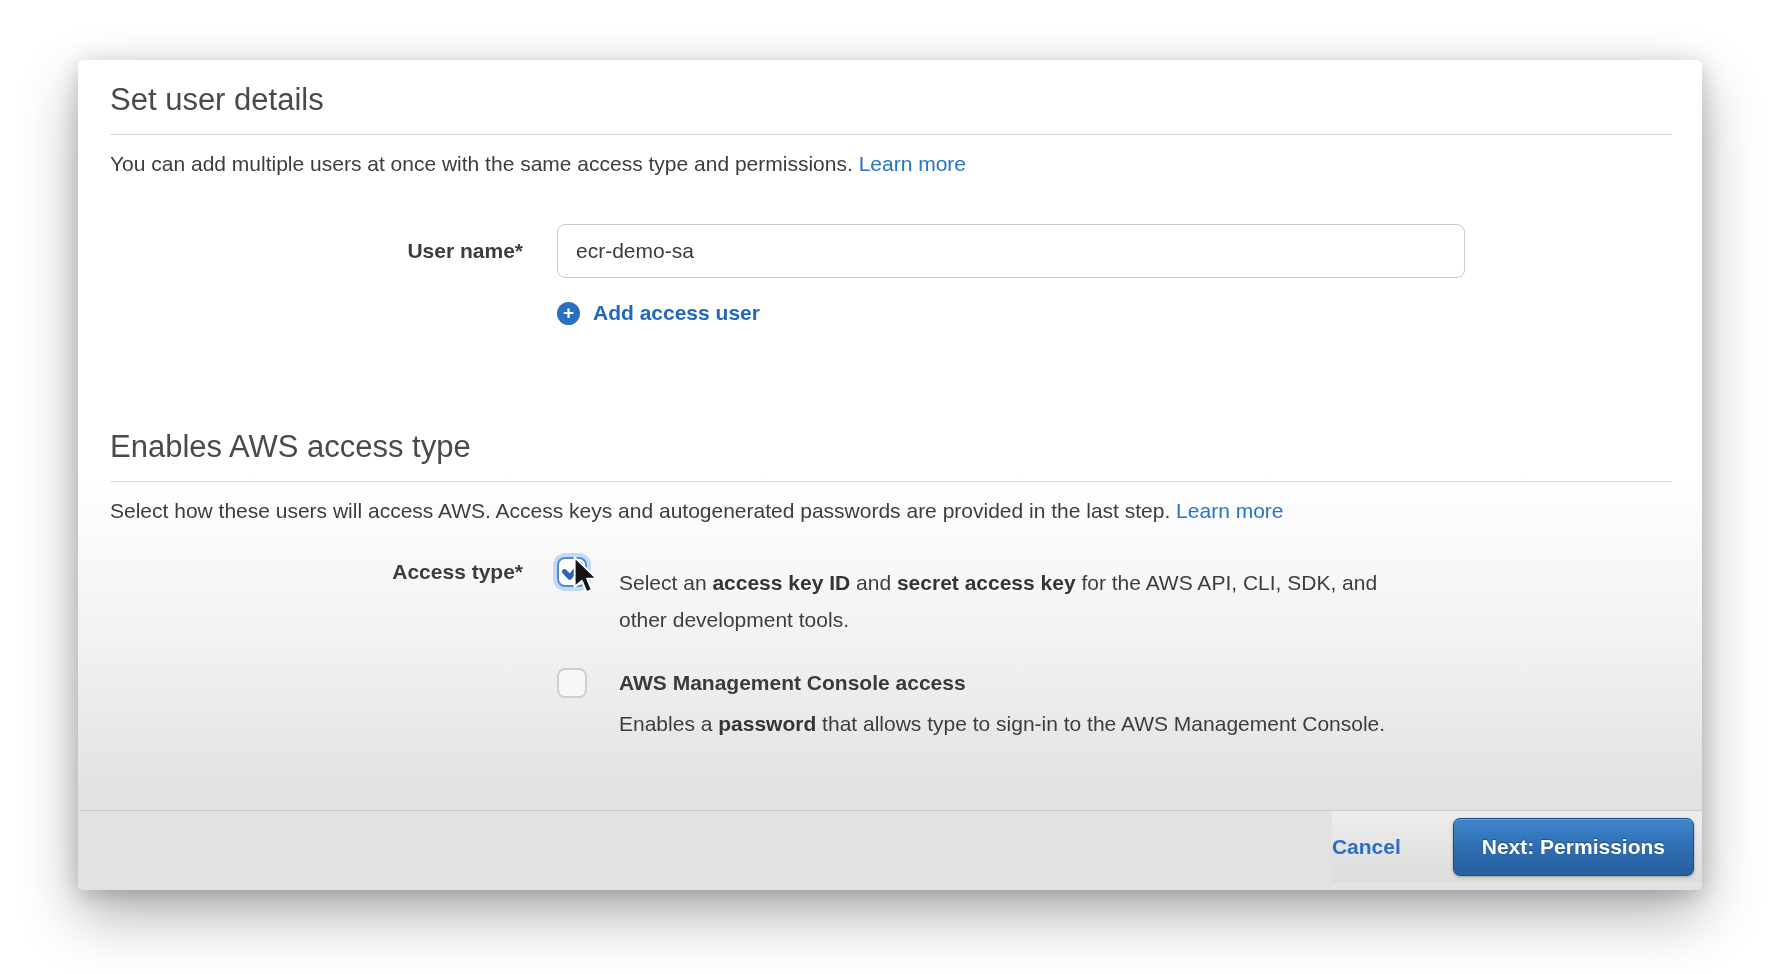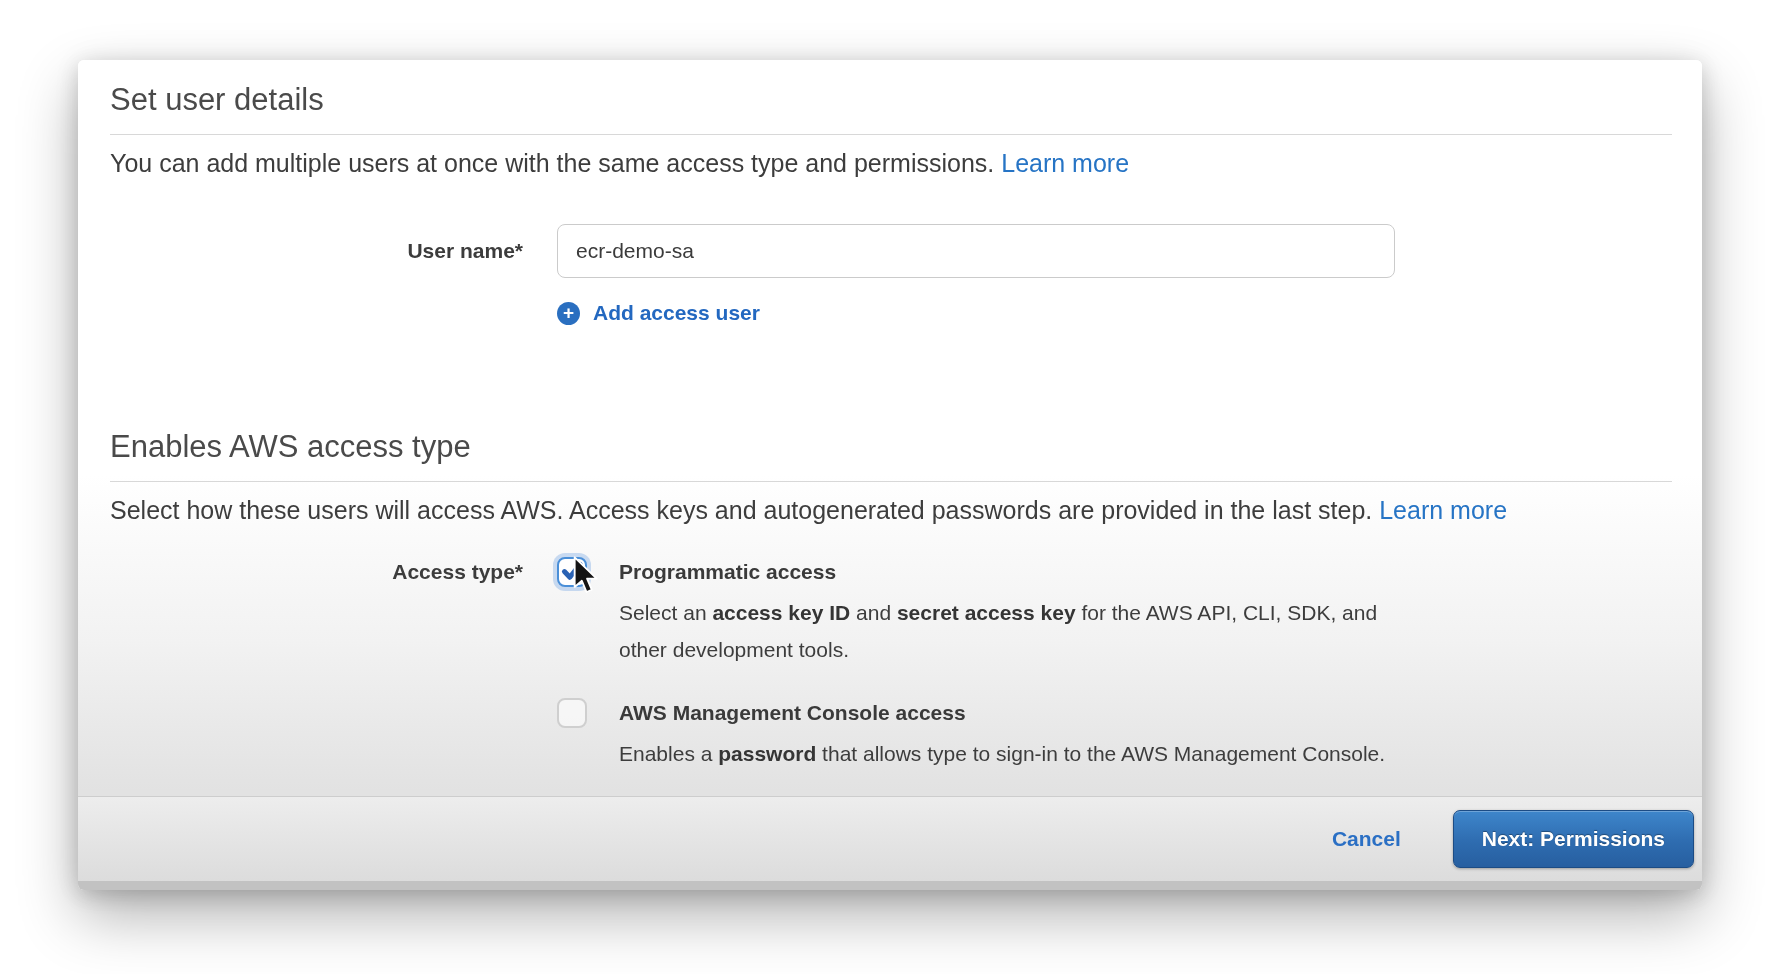--- a/index.html
+++ b/index.html
@@ -11,27 +11,27 @@
     position:absolute; left:78px; top:60px; width:1624px; height:830px;
     background:linear-gradient(180deg,#ffffff 0%,#ffffff 50%,#f2f2f2 70%,#e2e2e2 88%);
     border-radius:6px;
     box-shadow:0 26px 60px rgba(0,0,0,0.30), 0 6px 20px rgba(0,0,0,0.12), 0 0 28px rgba(0,0,0,0.07);
     overflow:hidden;
   }
   .card-content { padding:18px 30px 0 32px; }
 
   .section-title { font-size:31px; font-weight:400; color:#4a4a4a; line-height:43px; }
   .section-divider { border-bottom:1px solid #d8d8d8; margin-top:13px; }
-  .section-desc { margin-top:15px; font-size:25px; color:#3d3d3d; line-height:27px; }
+  .section-desc { margin-top:15px; font-size:21px; color:#3d3d3d; line-height:27px; }
   a.link { color:#2674c5; text-decoration:none; cursor:pointer; }
 
   .form-row { display:flex; align-items:center; margin-top:47px; }
   .form-label { width:413px; text-align:right; font-weight:bold; font-size:21px; color:#3c3c3c; flex:none; }
   .text-input {
-    margin-left:34px; width:838px; height:54px;
+    margin-left:34px; width:908px; height:54px;
     border:1px solid #cbcbcb; border-radius:8px; background:#fff;
     font-size:21px; color:#3b3b3b; padding:0 18px;
     font-family:"Liberation Sans","DejaVu Sans",sans-serif; outline:none;
   }
 
   .add-row { margin-left:447px; margin-top:23px; display:flex; align-items:center; gap:13px; cursor:pointer; width:max-content; }
   .plus-icon { width:23px; height:23px; border-radius:50%; background:#2a6fc0; color:#fff;
                display:flex; align-items:center; justify-content:center;
                font-size:19px; font-weight:bold; line-height:1; padding-bottom:1px; flex:none; }
   .add-label { font-size:21px; font-weight:bold; color:#2368c0; }
@@ -47,22 +47,22 @@
   .checkbox.checked { background:#ffffff; border:2px solid #4a8fd8;
                       box-shadow:0 0 0 4px rgba(110,160,225,0.35); }
   .checkbox.unchecked { background:rgba(252,252,252,0.65); border:2px solid #cfcfcf; }
   .check-svg { width:26px; height:26px; margin-top:-2px; }
   .option-text { margin-left:32px; }
   .option-title { font-size:21px; font-weight:bold; color:#3a3a3a; line-height:30px; }
   .option-desc { margin-top:7px; font-size:21px; color:#3d3d3d; line-height:37px; }
   .option-desc b { color:#353535; }
   .access-label { line-height:30px; }
 
-  .footer { position:absolute; left:0; right:0; bottom:0; height:94px;
-            border-top:1px solid #cdcdcd; display:flex; flex-direction:column; }
+  .footer { position:absolute; left:0; right:0; bottom:0; height:80px;
+            border-top:1px solid #cdcdcd; display:flex; flex-direction:column;align-items:flex-end; }
   .footer-inner { height:85px; background:linear-gradient(180deg,#ededed 0%,#dcdcdc 100%);
                   display:flex; align-items:center; justify-content:flex-end; gap:52px; padding-right:8px; }
   .footer-strip { height:9px; background:#c2c2c2; }
   .cancel-link { font-size:21px; font-weight:bold; color:#2a6fc4; cursor:pointer; text-decoration:none; }
   .next-btn { height:58px; padding:16px 28px; border-radius:7px; cursor:pointer;
               background:linear-gradient(180deg,#3e86cb 0%,#2e6cb0 55%,#275fa0 100%);
               border:1px solid #1c4c85; color:#ffffff; font-weight:bold; font-size:21px;
               font-family:"Liberation Sans","DejaVu Sans",sans-serif;
               text-shadow:0 -1px 1px rgba(0,0,0,0.35);
               box-shadow:0 1px 3px rgba(0,0,0,0.30), inset 0 1px 0 rgba(255,255,255,0.25); }
@@ -105,21 +105,20 @@
           <div class="form-label access-label">Access type*</div>
           <div class="options">
 
             <div class="option">
               <div class="checkbox checked">
                 <svg class="check-svg" viewBox="0 0 24 24">
                   <path d="M5 12.5 L10 17.8 L19.5 5.8" stroke="#2a62b4" stroke-width="4.6" fill="none" stroke-linecap="round" stroke-linejoin="round"></path>
                 </svg>
               </div>
               <div class="option-text">
-                <div class="option-title">Programmatic access</div>
                 <div class="option-desc">
                   <span>Select an </span><b>access key ID</b><span> and </span><b>secret access key</b><span> for the AWS API, CLI, SDK, and</span><br>
                   <span>other development tools.</span>
                 </div>
               </div>
             </div>
 
             <div class="option">
               <div class="checkbox unchecked"></div>
               <div class="option-text">

